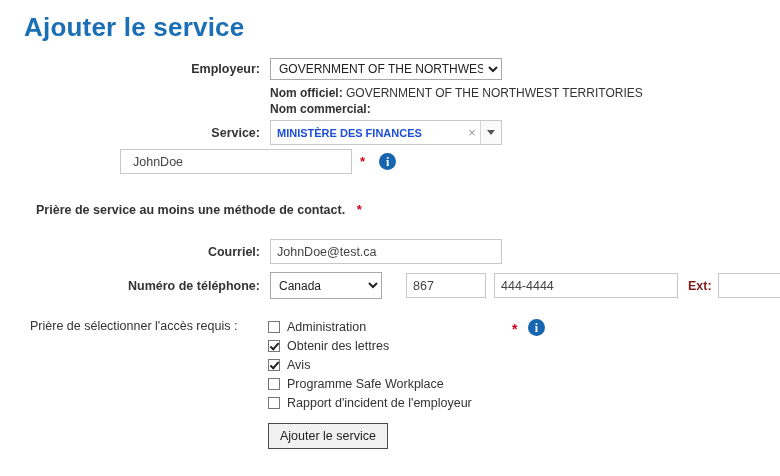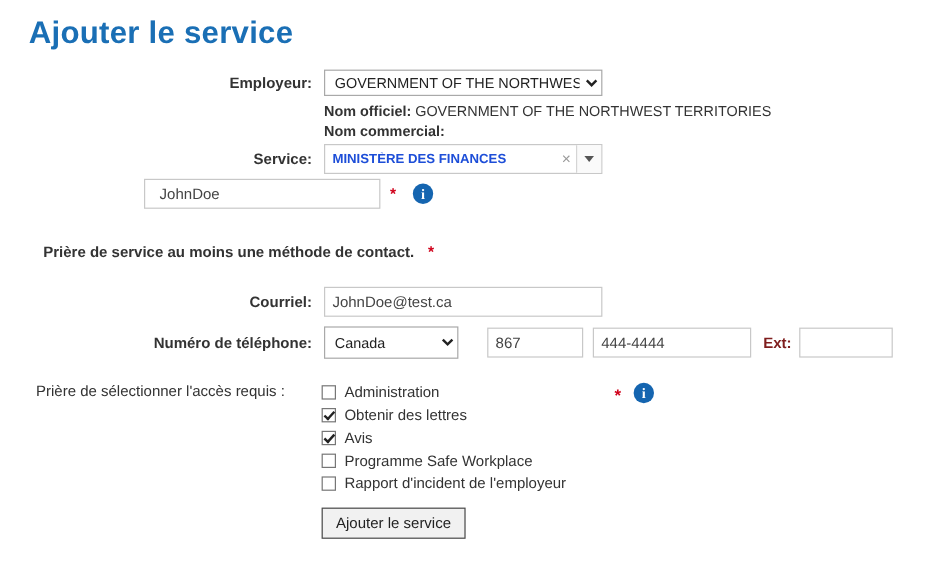--- a/index.html
+++ b/index.html
@@ -151,21 +151,21 @@
     left: 36px;
     top: 202px;
     font-size: 12.5px;
     font-weight: bold;
     color: #333;
   }
 
   
   #phone-country { width: 112px; height: 27px; }
   #phone-area { width: 80px; }
-  #phone-number { width: 132px; }
+  #phone-number { width: 184px; }
   .ext-label {
     font-size: 12.5px;
     font-weight: bold;
     color: #7f1d1d;
     margin: 0 6px 0 10px;
   }
   #phone-ext { width: 78px; }
 
   
   .access-label {
@@ -269,21 +269,21 @@
     <div class="combo">
       <div class="combo-text">MINISTÈRE DES FINANCES</div>
       <div class="combo-clear">×</div>
       <div class="combo-arrow">
           <span class="caret"></span>
         </div>
     </div>
   </div>
 
   <div class="row" style="left:120px; top:149px;">
-    <input class="txt" id="supervisor-input" style="width: 197px; padding-left: 12px;" type="text" value="JohnDoe">
+    <input class="txt" id="supervisor-input" style="width: 232px; padding-left: 12px;" type="text" value="JohnDoe">
     <span class="req-star">*</span>
     <span class="info-icon" style="margin-left:14px;">i</span>
   </div>
 
   <div class="notice">
     <span>Prière de service au moins une méthode de contact.</span>
     <span class="req-star">*</span>
   </div>
 
   <div class="row" style="left:120px; top:239px;">

